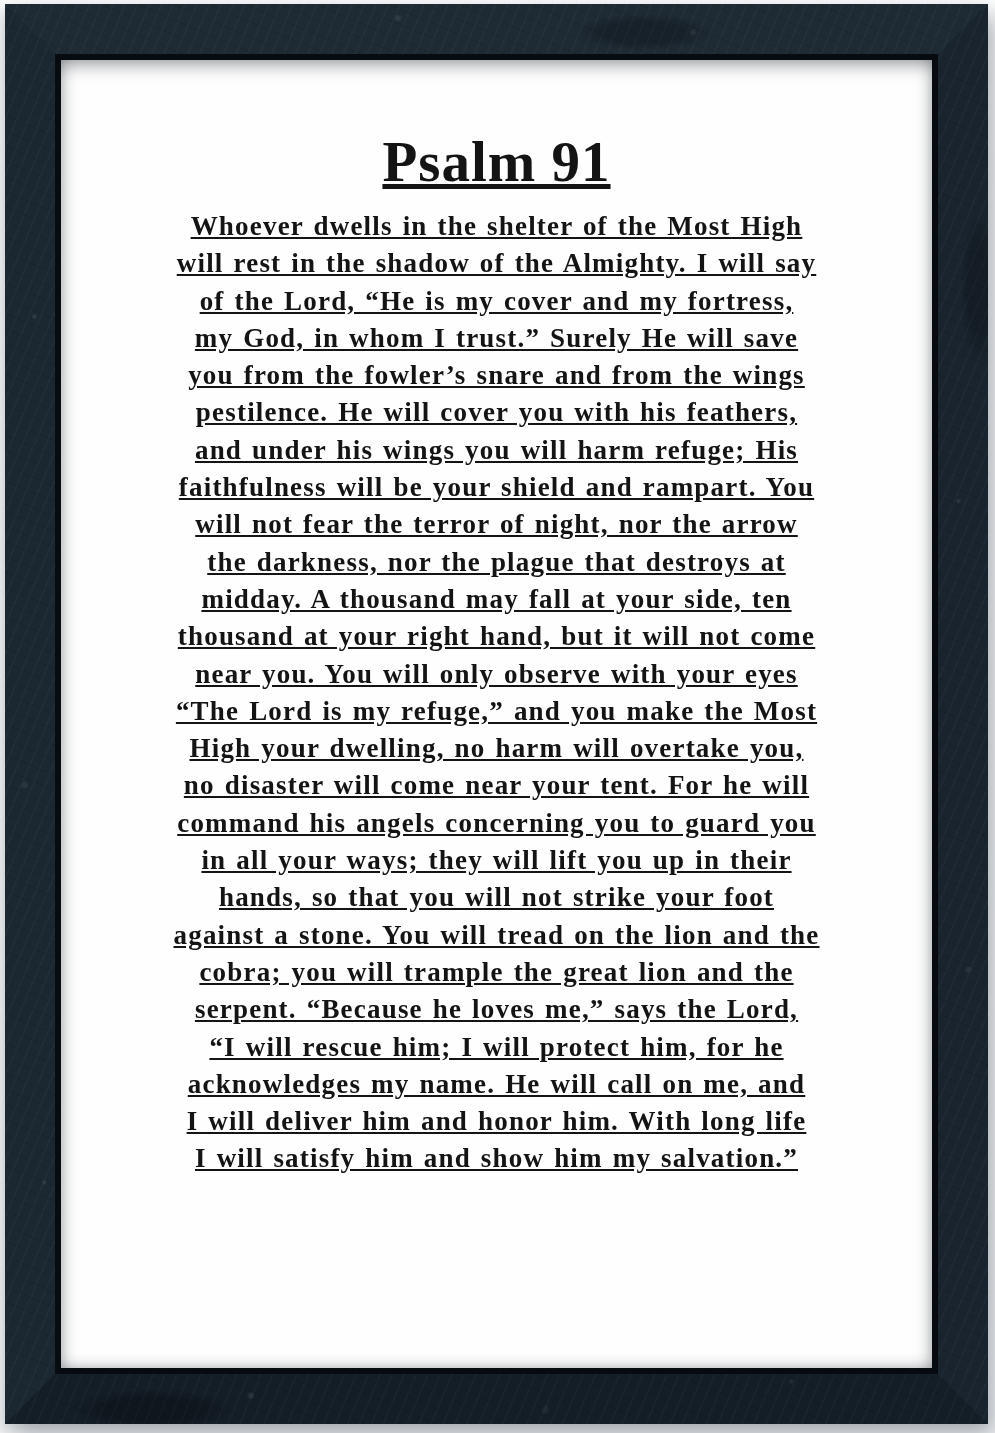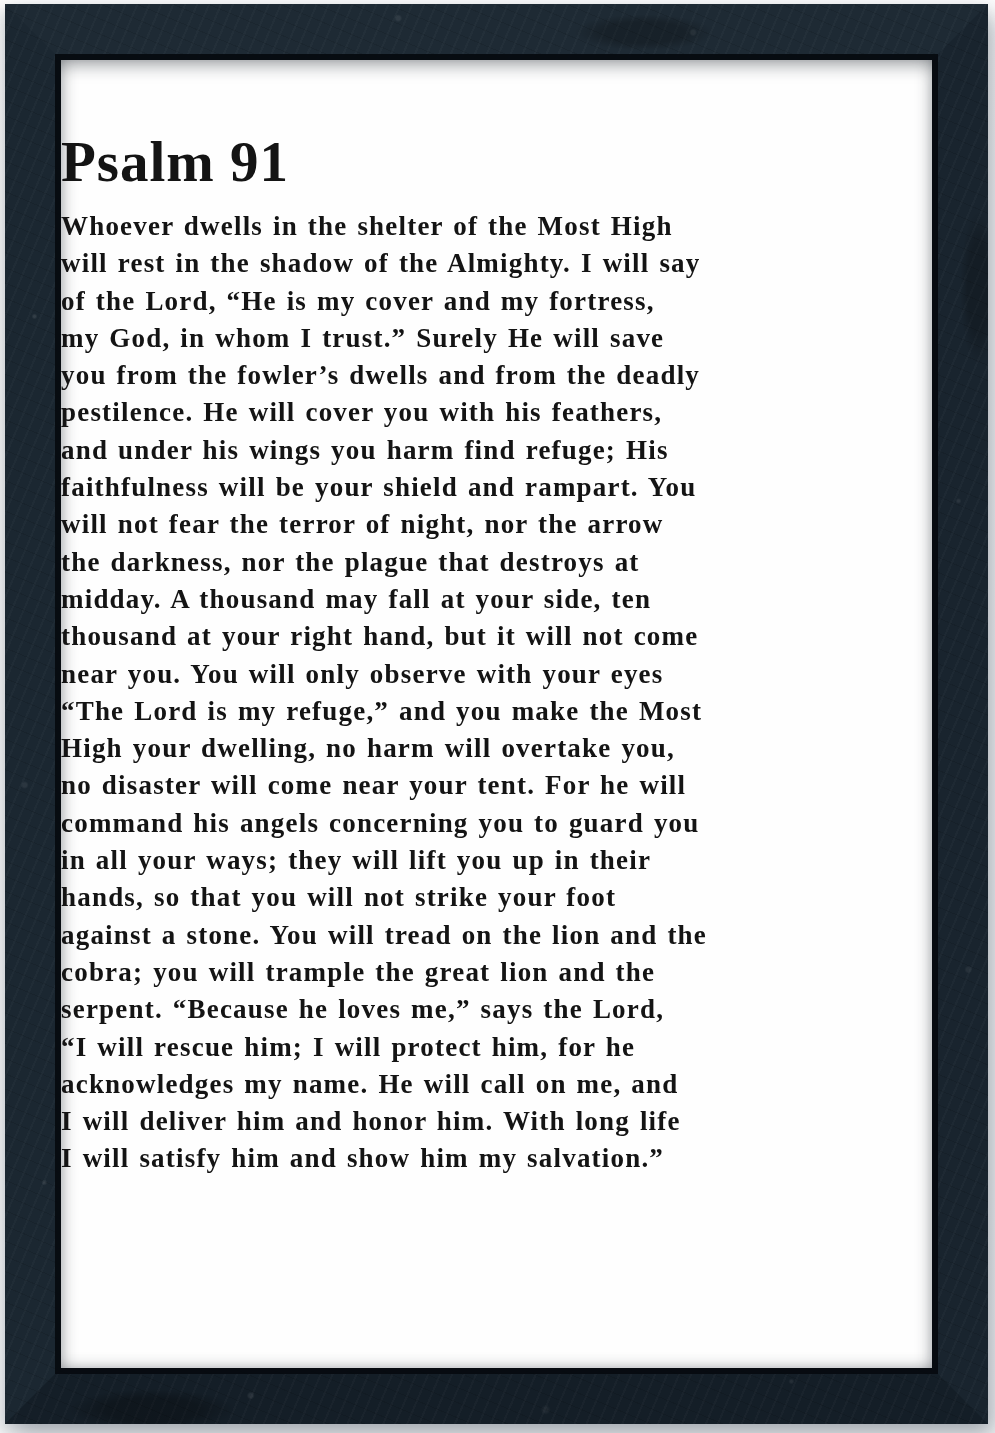--- a/index.html
+++ b/index.html
@@ -48,22 +48,23 @@
     position: absolute;
     left: 61px; top: 60px; right: 63px; bottom: 65px;
     background: var(--paper-color);
     
     box-shadow:
       0 0 0 6px rgba(6, 11, 16, 0.95),
       inset 0 14px 16px -8px rgba(40, 48, 56, 0.40),
       inset 0 -10px 14px -8px rgba(40, 48, 56, 0.28),
       inset 12px 0 14px -8px rgba(40, 48, 56, 0.25),
       inset -12px 0 14px -8px rgba(40, 48, 56, 0.25);
-    text-align: left;
+    text-align: center;
     color: var(--text-color);
+    text-decoration: underline;
   }
   .poster-title {
     margin: 70px 0 14px 0;
     font-size: 57px;
     line-height: 64px;
     font-weight: 700;
     letter-spacing: 1px;
     color: var(--text-color);
   }
   .psalm-body {
@@ -81,23 +82,23 @@
 <div class="photo">
   <div class="frame"></div>
   <div class="frame-texture"></div>
   <div class="paper">
     <h1 class="poster-title">Psalm 91</h1>
     <div class="psalm-body">
         <div class="psalm-line">Whoever dwells in the shelter of the Most High</div>
         <div class="psalm-line">will rest in the shadow of the Almighty. I will say</div>
         <div class="psalm-line">of the Lord, “He is my cover and my fortress,</div>
         <div class="psalm-line">my God, in whom I trust.” Surely He will save</div>
-        <div class="psalm-line">you from the fowler’s dwells and from the deadly</div>
+        <div class="psalm-line">you from the fowler’s snare and from the wings</div>
         <div class="psalm-line">pestilence. He will cover you with his feathers,</div>
-        <div class="psalm-line">and under his wings you harm find refuge; His</div>
+        <div class="psalm-line">and under his wings you will harm refuge; His</div>
         <div class="psalm-line">faithfulness will be your shield and rampart. You</div>
         <div class="psalm-line">will not fear the terror of night, nor the arrow</div>
         <div class="psalm-line">the darkness, nor the plague that destroys at</div>
         <div class="psalm-line">midday. A thousand may fall at your side, ten</div>
         <div class="psalm-line">thousand at your right hand, but it will not come</div>
         <div class="psalm-line">near you. You will only observe with your eyes</div>
         <div class="psalm-line">“The Lord is my refuge,” and you make the Most</div>
         <div class="psalm-line">High your dwelling, no harm will overtake you,</div>
         <div class="psalm-line">no disaster will come near your tent. For he will</div>
         <div class="psalm-line">command his angels concerning you to guard you</div>

